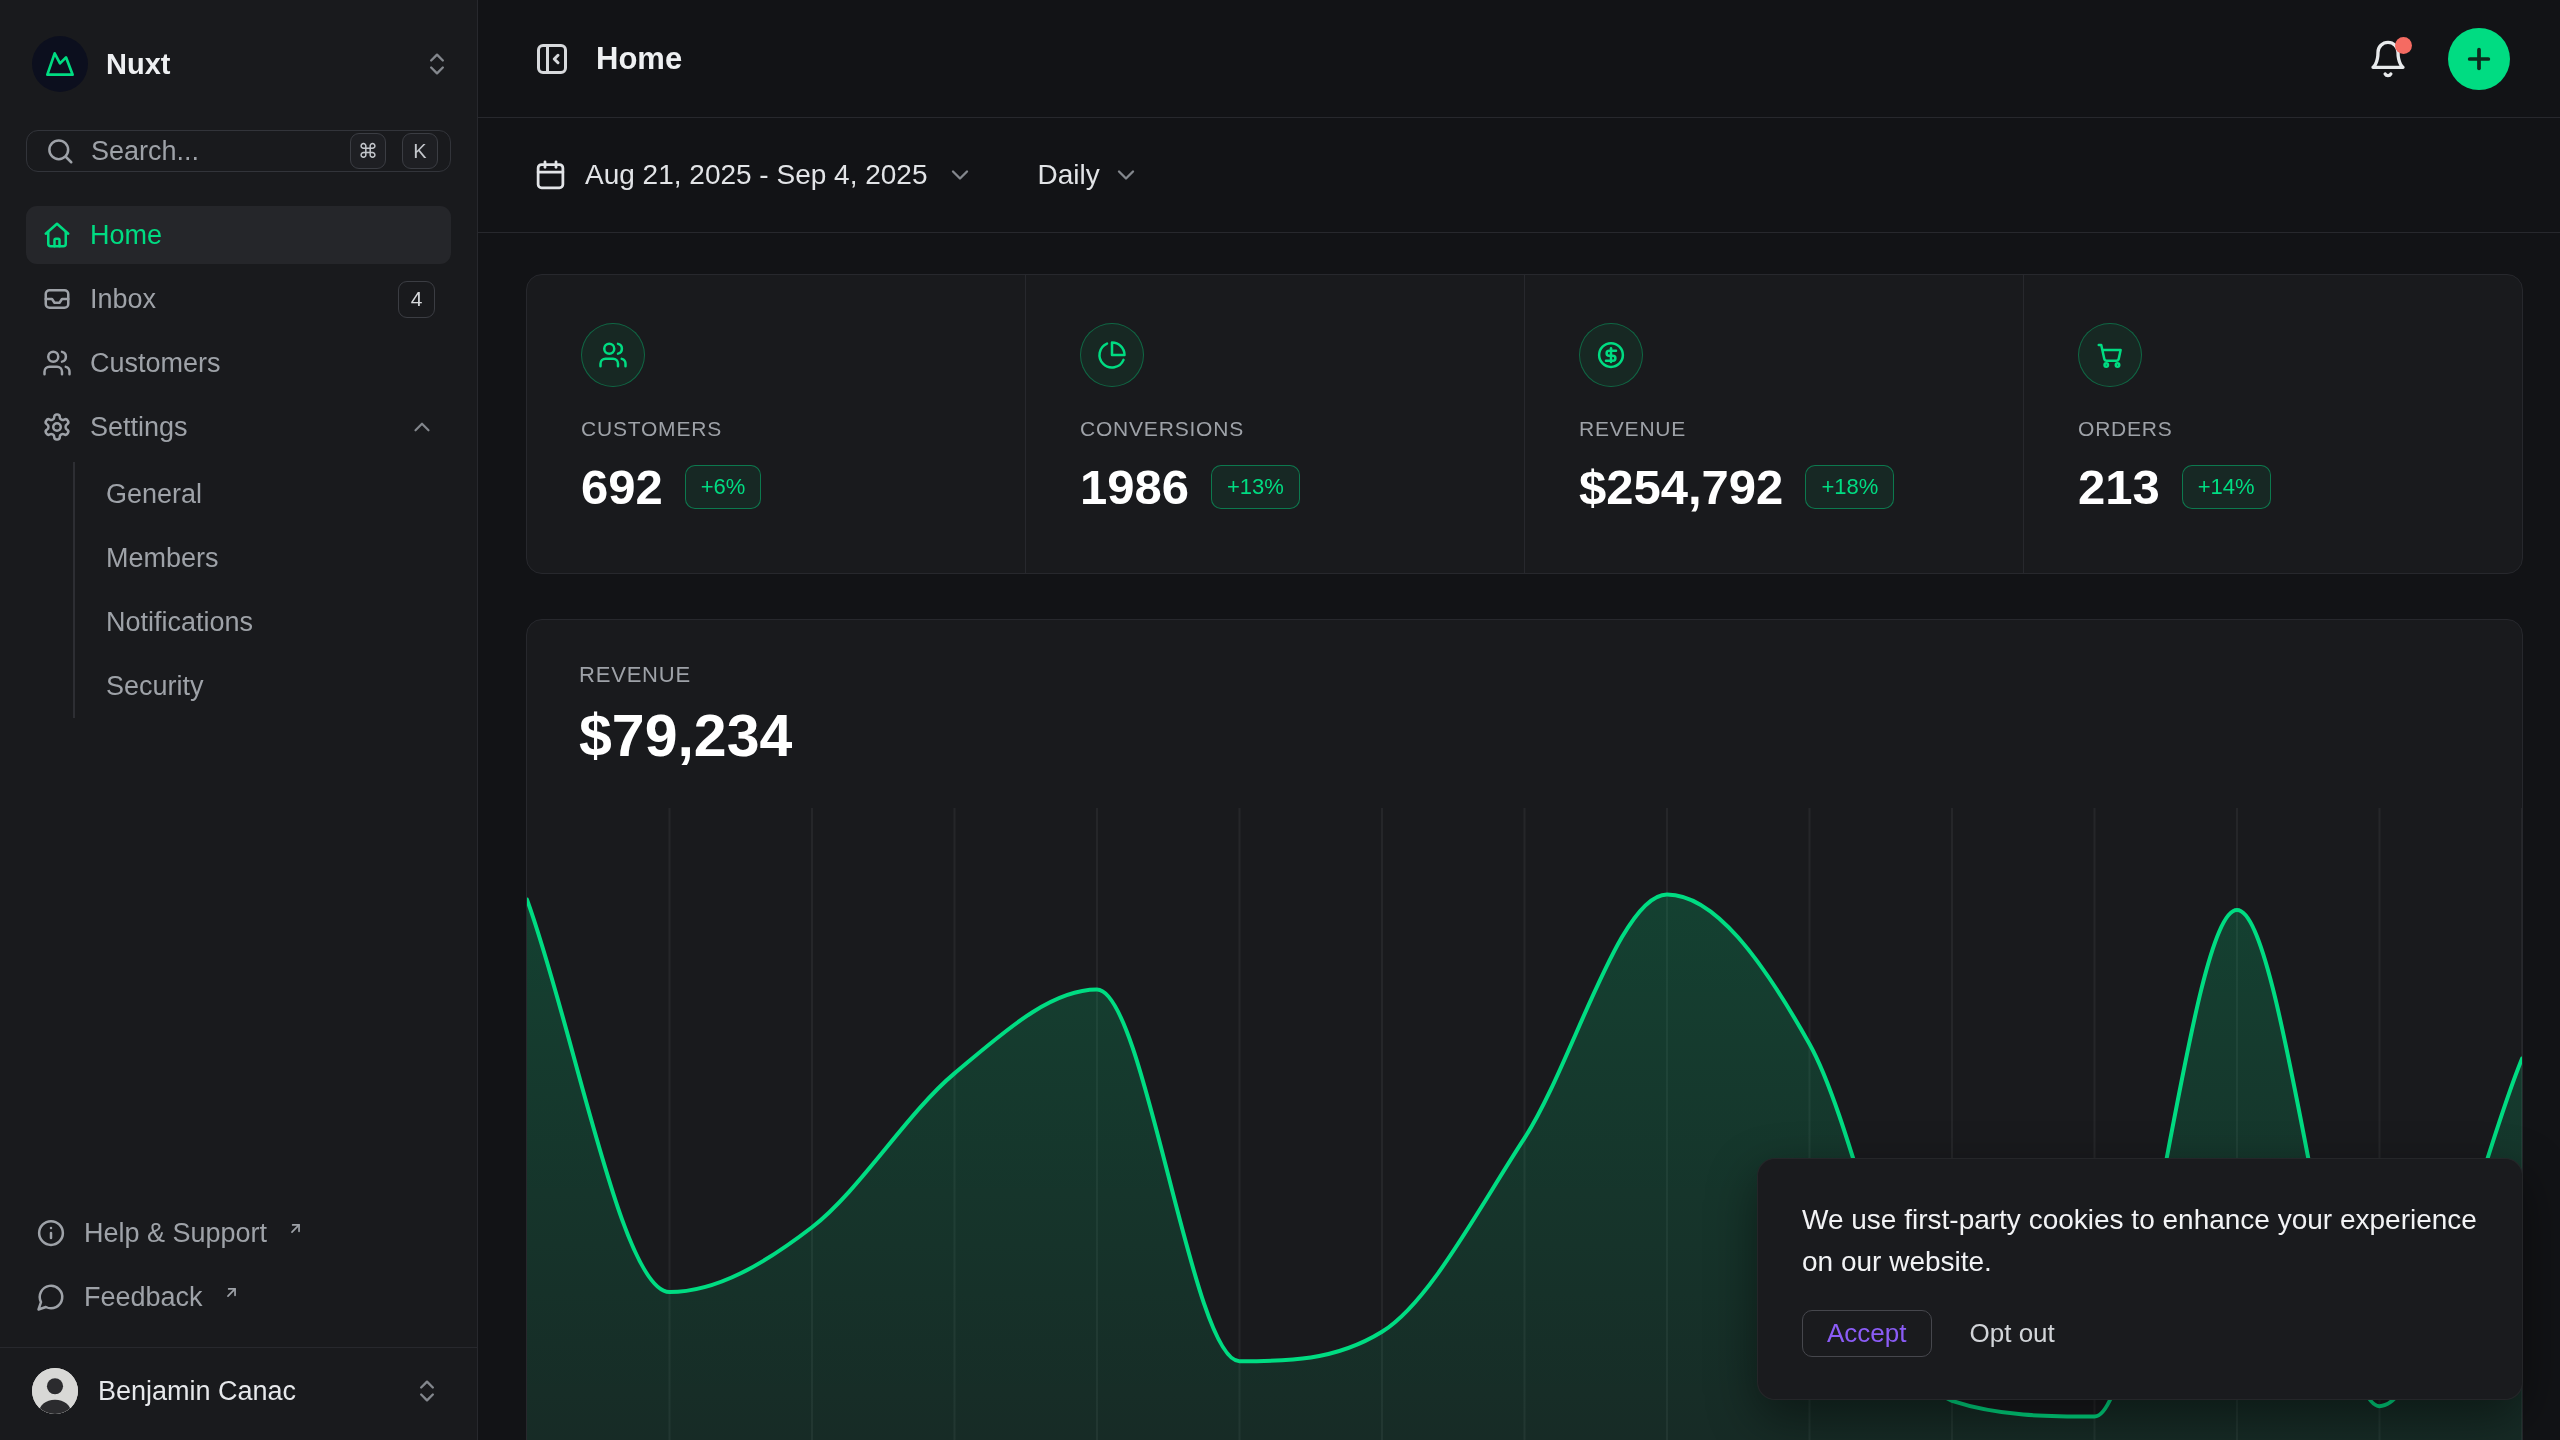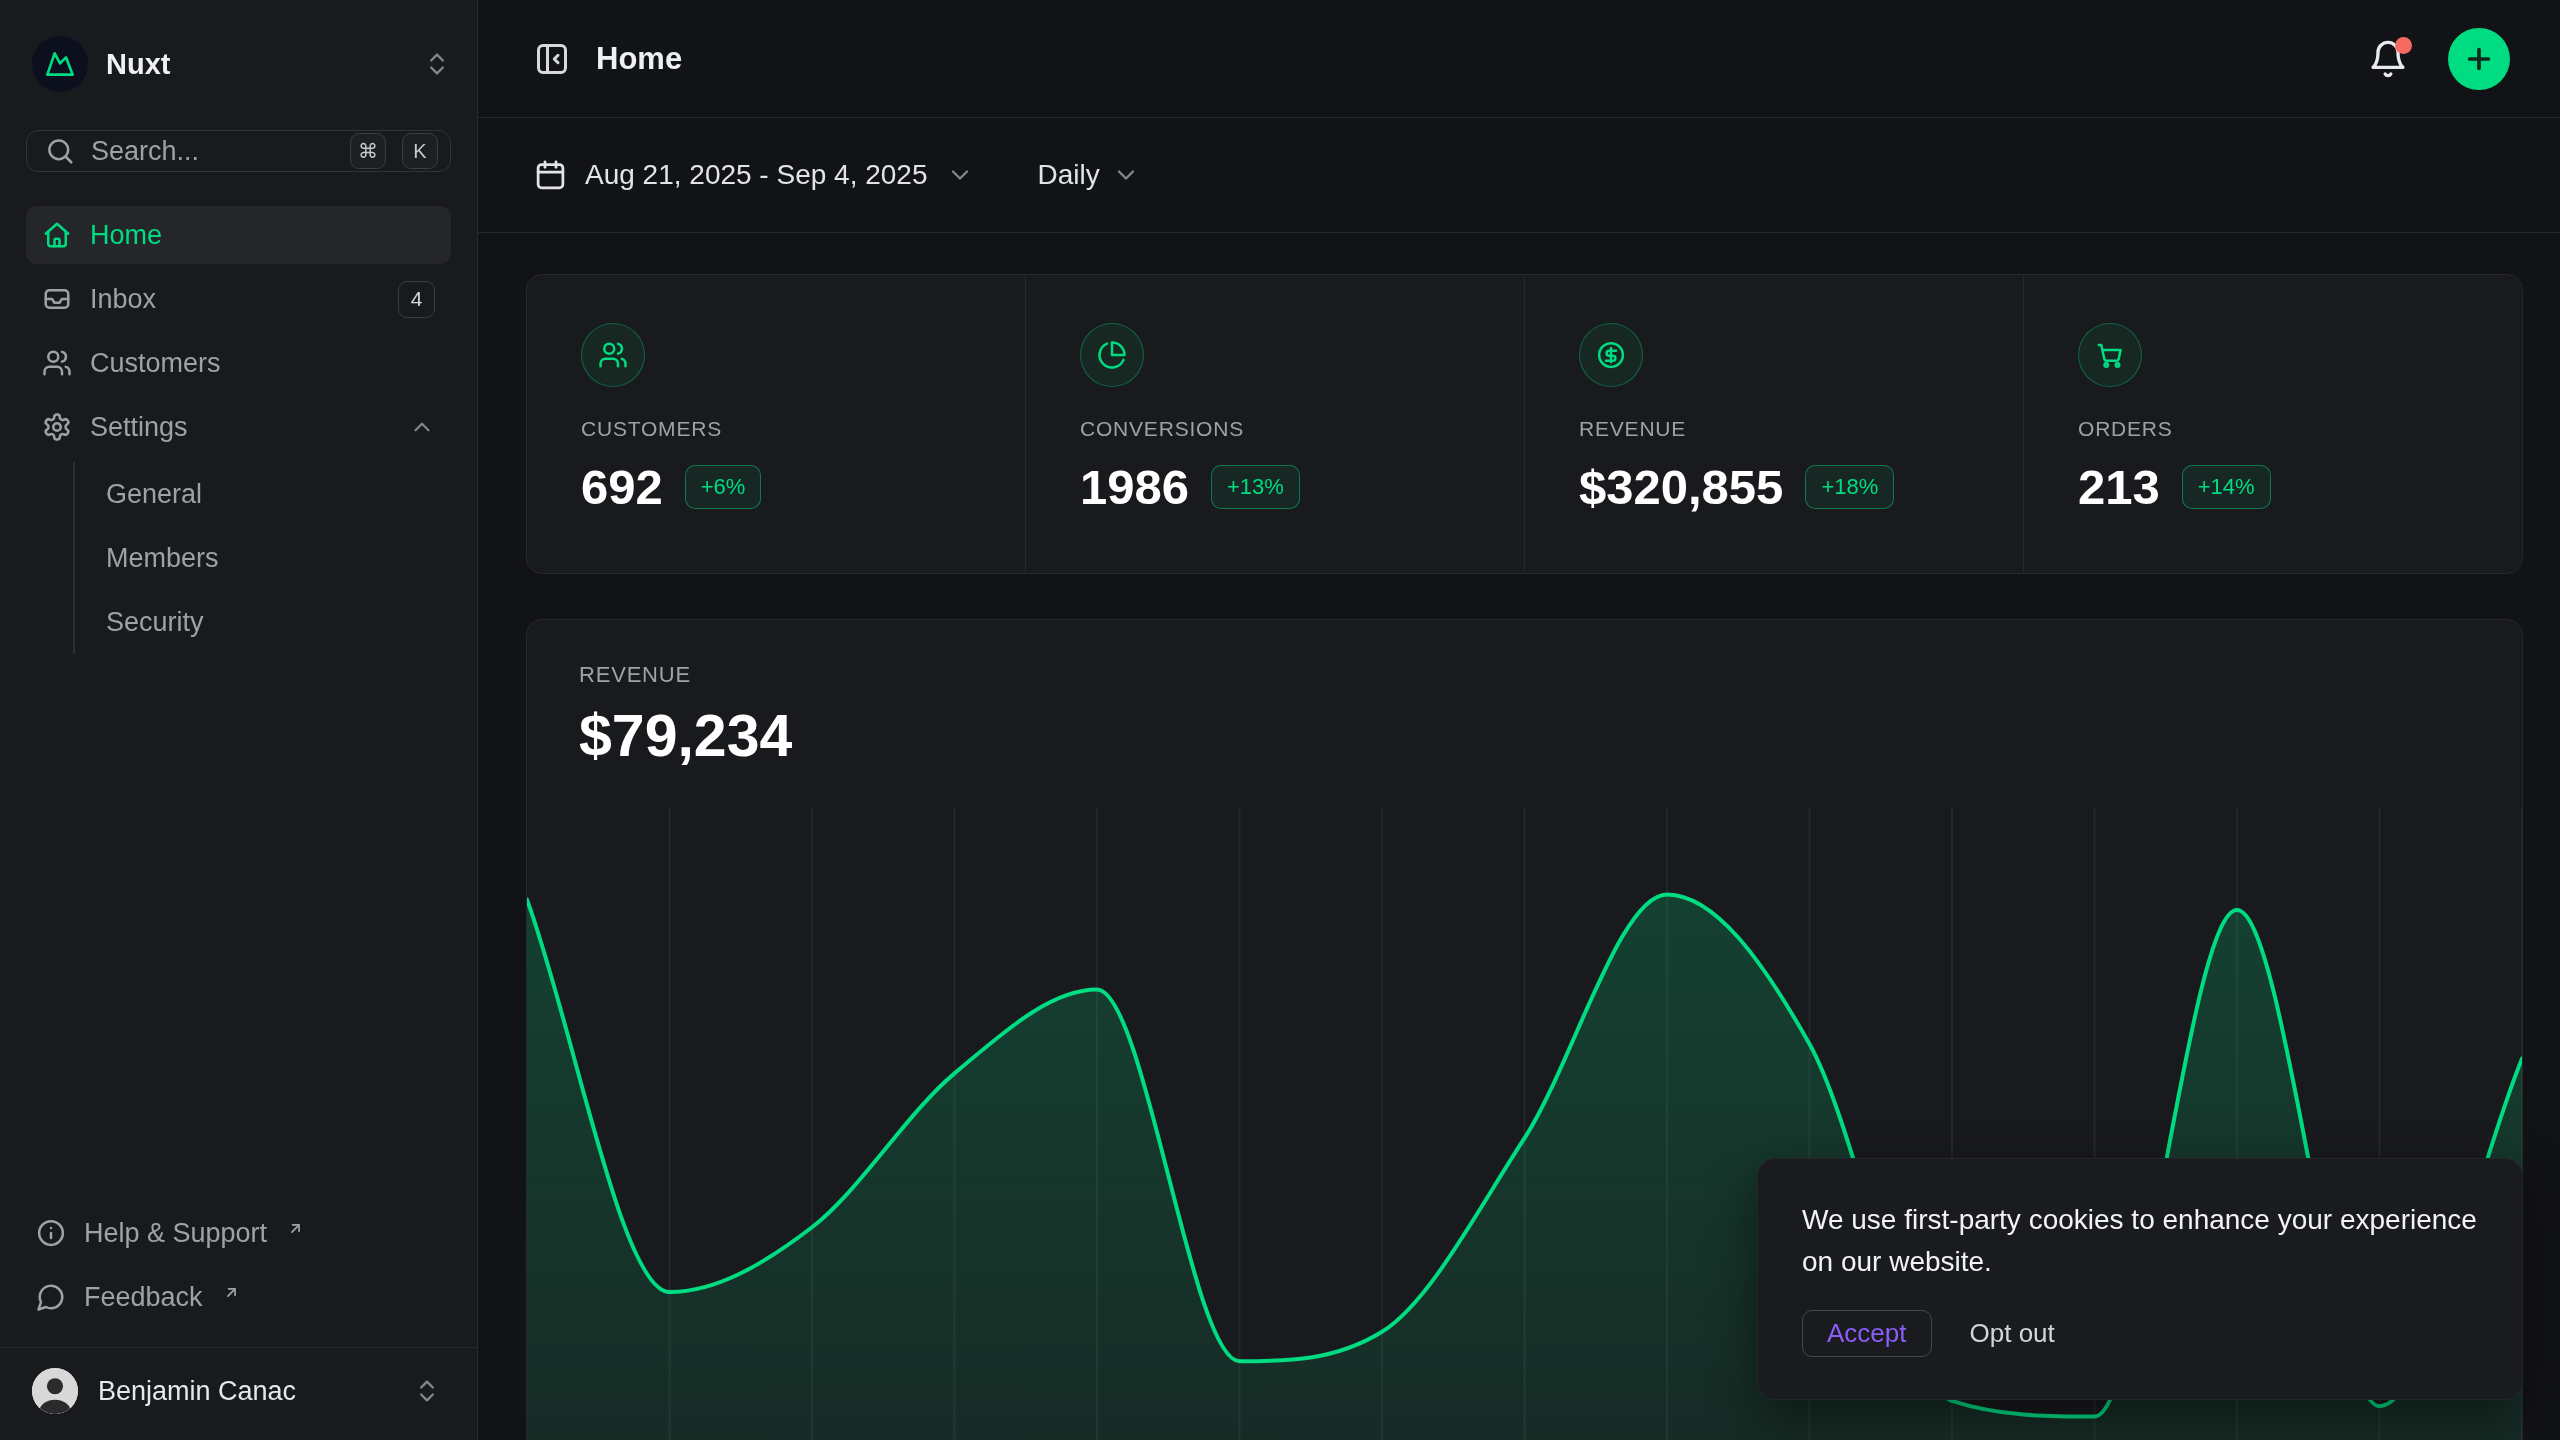--- a/index.html
+++ b/index.html
@@ -178,20 +178,21 @@
         <span class="chev">
           <svg class="ic" width="26" height="26" viewBox="0 0 24 24" fill="none" stroke="currentColor" stroke-width="2" stroke-linecap="round" stroke-linejoin="round">
               <path d="m18 15-6-6-6 6"></path>
             </svg>
         </span>
       </div>
 
       <div class="subnav">
         <div class="sub-item">General</div>
         <div class="sub-item">Members</div>
+        <div class="sub-item">Notifications</div>
         <div class="sub-item">Security</div>
       </div>
     </nav>
 
     <div class="sidebar-spacer"></div>
 
     <div class="side-foot">
       <div class="foot-link">
         <span style="display:flex;">
           <svg class="ic" width="30" height="30" viewBox="0 0 24 24" fill="none" stroke="currentColor" stroke-width="2" stroke-linecap="round" stroke-linejoin="round">
@@ -332,21 +333,21 @@
         <div class="stat-cell">
           <span class="stat-icon-circle">
             <svg class="ic" width="30" height="30" viewBox="0 0 24 24" fill="none" stroke="currentColor" stroke-width="2" stroke-linecap="round" stroke-linejoin="round">
                 <circle cx="12" cy="12" r="9.5"></circle>
                 <path d="M16 8.5h-5.5a2 2 0 0 0 0 4h3a2 2 0 0 1 0 4H8"></path>
                 <path d="M12 17.5v-11"></path>
               </svg>
           </span>
           <div class="stat-label">REVENUE</div>
           <div class="stat-value-row">
-            <span class="stat-value">$320,855</span>
+            <span class="stat-value">$254,792</span>
             <span class="delta-badge">+18%</span>
           </div>
         </div>
 
         <div class="stat-cell">
           <span class="stat-icon-circle">
             <svg class="ic" width="30" height="30" viewBox="0 0 24 24" fill="none" stroke="currentColor" stroke-width="2" stroke-linecap="round" stroke-linejoin="round">
                 <circle cx="9" cy="20" r="1.4"></circle>
                 <circle cx="18" cy="20" r="1.4"></circle>
                 <path d="M3 4h2l2.4 11a2 2 0 0 0 2 1.6h7.6a2 2 0 0 0 2-1.6L20.5 8H6"></path>

